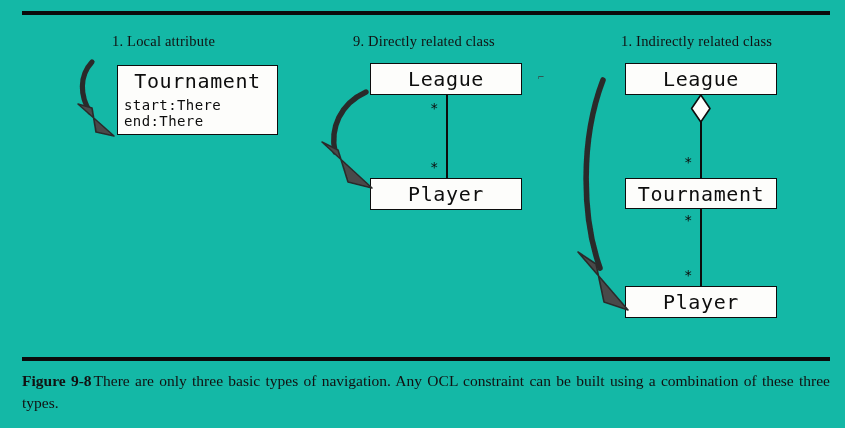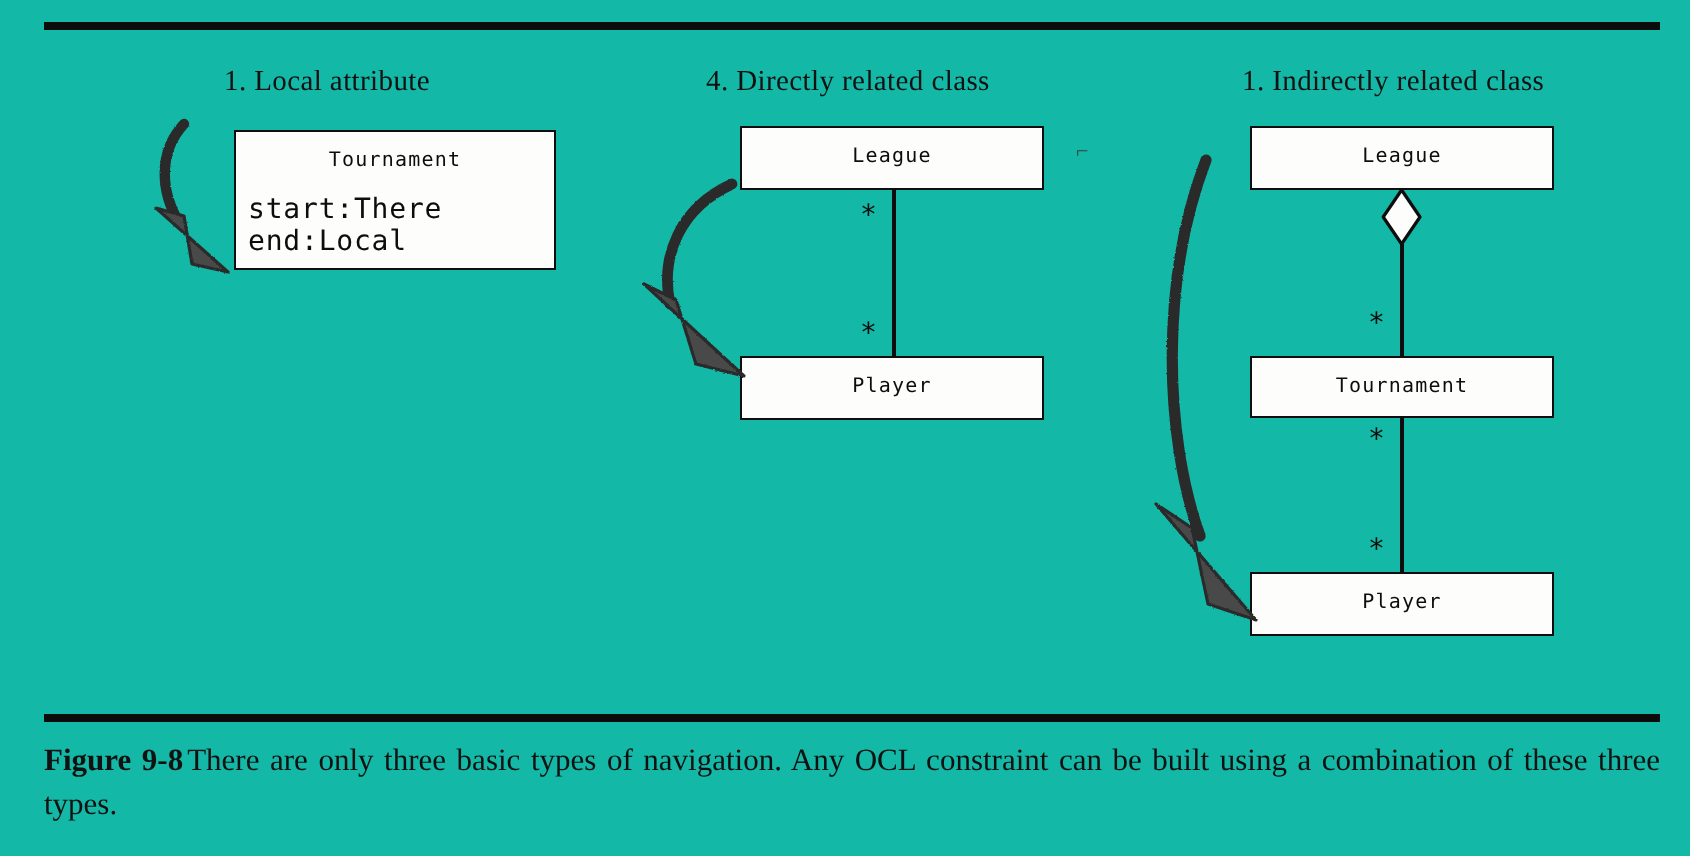--- a/index.html
+++ b/index.html
@@ -49,21 +49,21 @@
 
   
   .uml-box {
     position: absolute;
     border: 1.6px solid #0d0d0d;
     background: #fdfdfb;
     box-sizing: border-box;
   }
   .uml-name {
     font-family: "DejaVu Sans Mono", monospace;
-    font-size: 10px;
+    font-size: 20px;
     color: #0d0d0d;
     text-align: center;
     letter-spacing: 0.6px;
     line-height: 1;
     display: flex;
     align-items: center;
     justify-content: center;
     height: 100%;
     width: 100%;
     box-sizing: border-box;
@@ -146,29 +146,29 @@
 </style>
 </head>
 <body>
 
 <div id="page">
 
   <div class="rule rule-top"></div>
   <div class="rule rule-bottom"></div>
 
   <div class="section-title st1">1. Local attribute</div>
-  <div class="section-title st2">4. Directly related class</div>
+  <div class="section-title st2">9. Directly related class</div>
   <div class="section-title st3">1. Indirectly related class</div>
 
   <div class="uml-box box-t1-head">
     <div class="uml-name">Tournament</div>
   </div>
   <div class="uml-box box-t1-attr uml-compartment">
     <div class="uml-attr">start:There</div>
-    <div class="uml-attr">end:Local</div>
+    <div class="uml-attr">end:There</div>
   </div>
 
   <div class="uml-box box-d2-league">
     <div class="uml-name">League</div>
   </div>
   <div class="uml-box box-d2-player">
     <div class="uml-name">Player</div>
   </div>
   <div class="assoc-line" style="left:446px; top:95px; height:83px;"></div>
   <div class="mult" style="left:430px; top:101px;">*</div>

